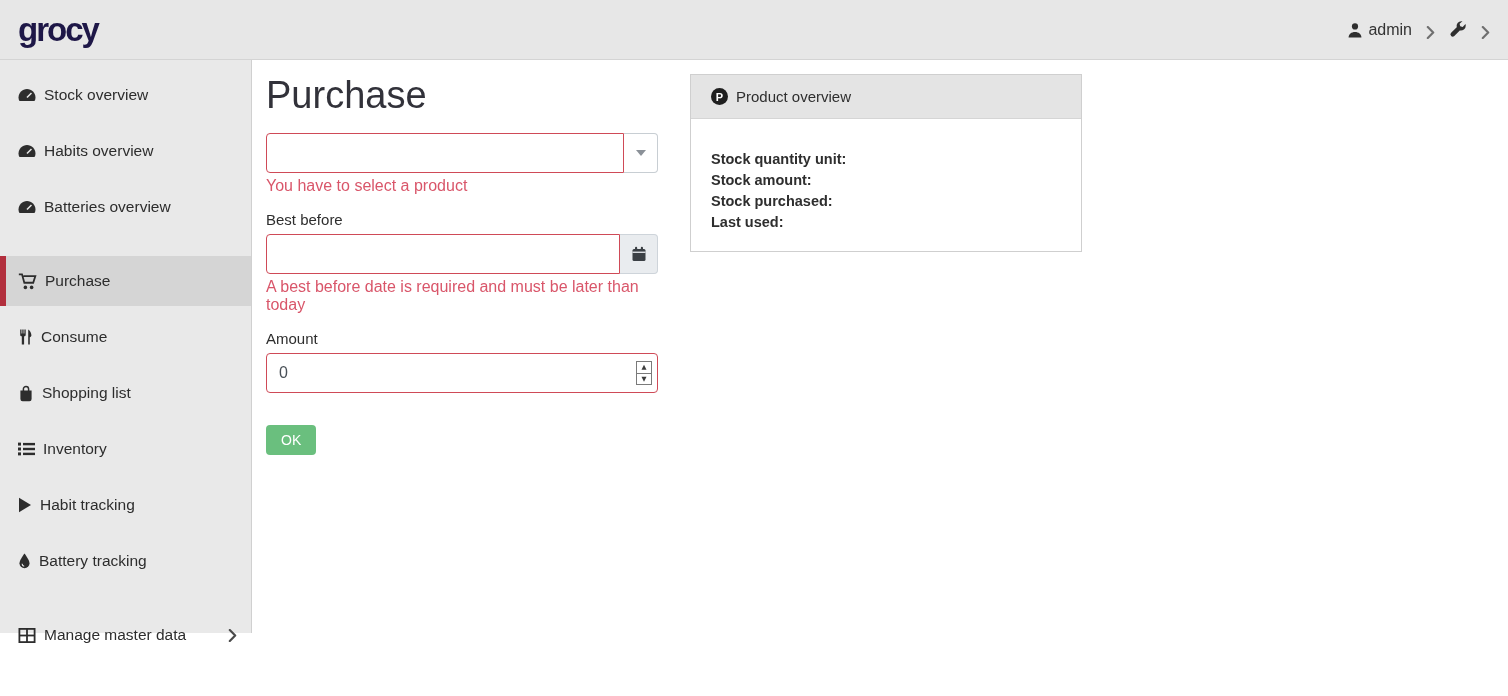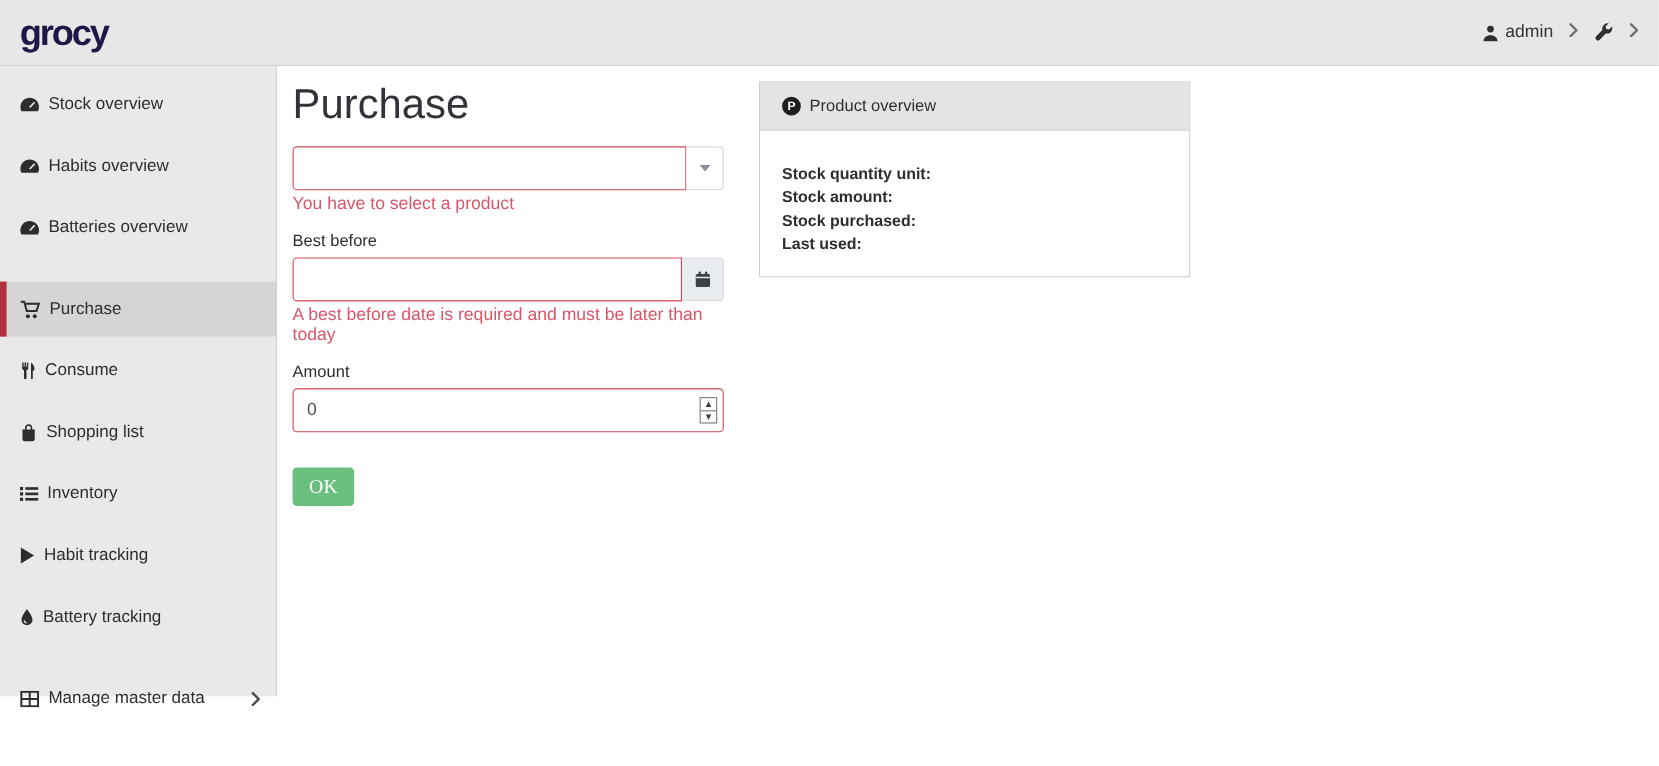--- a/index.html
+++ b/index.html
@@ -3,21 +3,21 @@
 <meta charset="utf-8">
 <style>
   * { box-sizing: border-box; margin: 0; padding: 0; }
   html,body { width:1508px; height:696px; overflow:hidden;
     font-family:"Liberation Sans","DejaVu Sans",sans-serif; background:#fff; color:#2f2f2f; }
 
   
   .topbar { height:60px; background:#e7e7e7; border-bottom:1px solid #d4d4d4;
     display:flex; align-items:center; justify-content:space-between; padding:0 18px; }
   .logo { font-size:33px; font-weight:800; letter-spacing:-2px; color:#1e1747; cursor:pointer; }
-  .topbar-right { display:flex; align-items:flex-start; gap:14px; }
+  .topbar-right { display:flex; align-items:flex-end; gap:14px; }
   .user-chip { display:flex; align-items:center; gap:5px; font-size:16px; color:#333; cursor:pointer; }
   .icon { display:inline-flex; align-items:center; justify-content:center; flex:0 0 auto; }
 
   
   .layout { display:flex; height:573px; }
   .sidebar { width:252px; background:#e9e9e9; border-right:1px solid #d0d0d0;
     padding-top:10px; flex:0 0 252px; }
   .nav-item { height:50px; display:flex; align-items:center; gap:8px;
     padding-left:18px; padding-right:14px; font-size:15.5px; color:#2d2d2d;
     margin-bottom:6px; cursor:pointer; }
@@ -44,22 +44,22 @@
   .addon-btn { width:38px; height:40px; background:#e9ecef; border:1px solid #ced4da; border-left:none;
     border-radius:0 4px 4px 0; display:flex; align-items:center; justify-content:center; cursor:pointer; }
   .amount-wrap { position:relative; width:392px; }
   .spinner { position:absolute; right:6px; top:50%; transform:translateY(-50%);
     width:16px; height:24px; border:1px solid #7a7a7a; background:#fff; display:flex; flex-direction:column; }
   .spin-btn { flex:1; display:flex; align-items:center; justify-content:center;
     font-size:6.5px; color:#3c3c3c; cursor:pointer; line-height:1;
     font-family:"DejaVu Sans",sans-serif; }
   .spin-btn.up { border-bottom:1px solid #7a7a7a; }
   .ok-btn { margin-top:16px; background:#6abf7e; color:#fff; border:none; border-radius:4px;
-    font-size:18px; padding:7px 15px; cursor:pointer;
-    font-family:Liberation Serif, serif; }
+    font-size:14px; padding:7px 15px; cursor:pointer;
+    font-family:Liberation Sans, sans-serif; }
 
   
   .card { width:392px; flex:0 0 392px; border:1px solid #cfcfcf; align-self:flex-start; }
   .card-header { background:#e4e4e4; border-bottom:1px solid #d5d5d5; padding:13px 20px;
     font-size:15px; color:#2e2e2e; display:flex; align-items:center; gap:8px; }
   .p-badge { width:17px; height:17px; border-radius:50%; background:#1f1f1f; color:#fff;
     font-size:11px; font-weight:700; display:inline-flex; align-items:center; justify-content:center; }
   .card-body { background:#fff; padding:30px 20px 18px; }
   .ov-row { font-weight:700; font-size:14.5px; line-height:21px; color:#2e2e2e; }
 </style>

